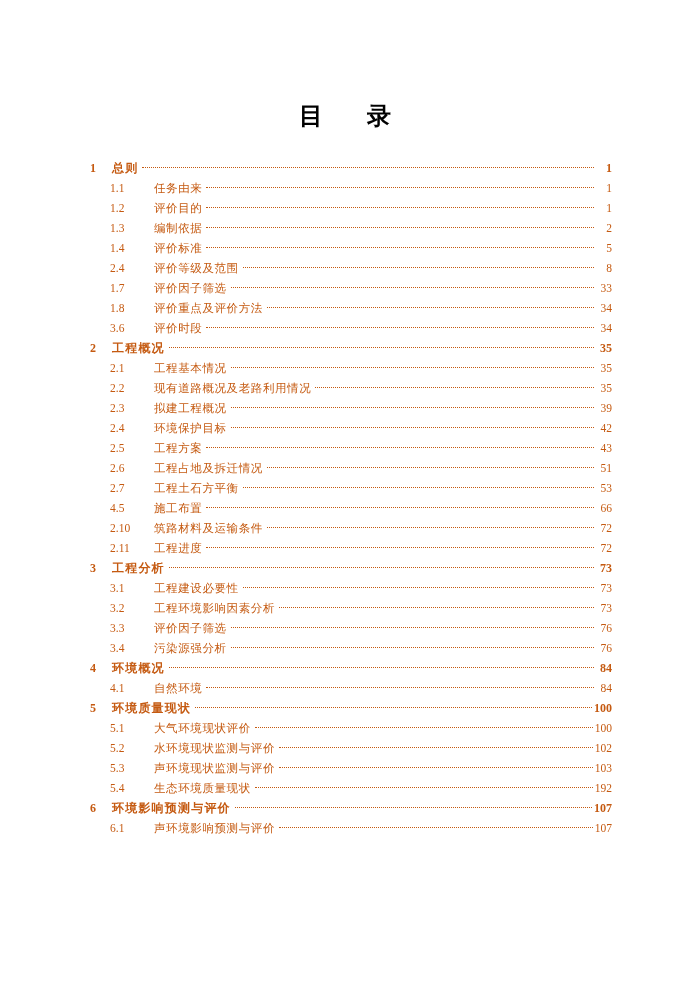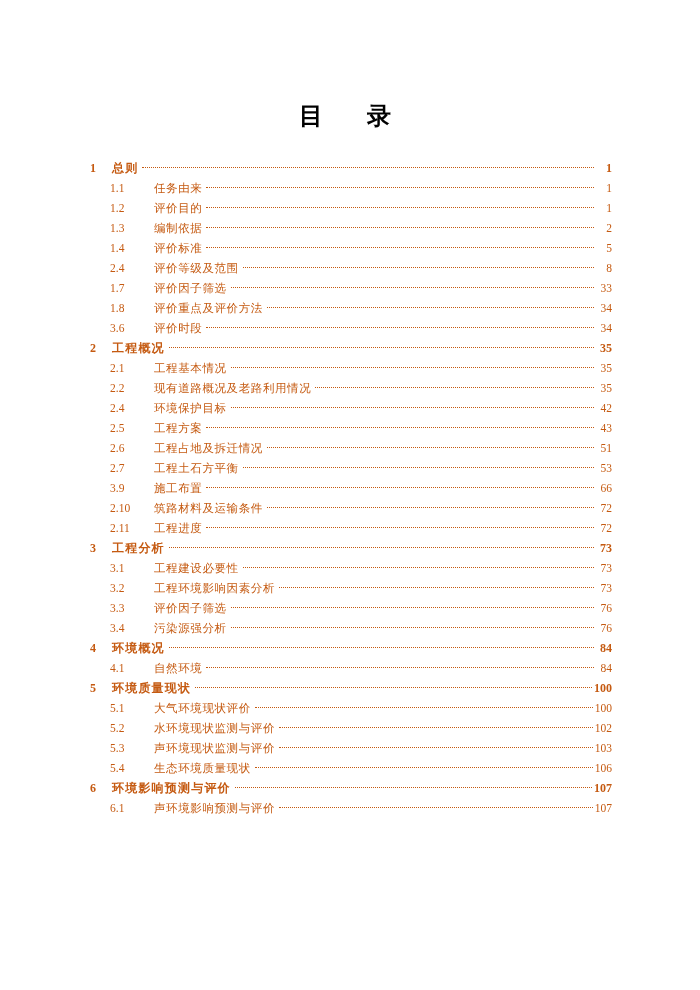--- a/index.html
+++ b/index.html
@@ -163,20 +163,26 @@
         <span class="leader"></span>
         <span class="pg">35</span>
       </div>
       <div class="toc-row lvl2">
         <span class="num">2.2</span>
         <span class="label">现有道路概况及老路利用情况</span>
         <span class="leader"></span>
         <span class="pg">35</span>
       </div>
       <div class="toc-row lvl2">
+        <span class="num">2.3</span>
+        <span class="label">拟建工程概况</span>
+        <span class="leader"></span>
+        <span class="pg">39</span>
+      </div>
+      <div class="toc-row lvl2">
         <span class="num">2.4</span>
         <span class="label">环境保护目标</span>
         <span class="leader"></span>
         <span class="pg">42</span>
       </div>
       <div class="toc-row lvl2">
         <span class="num">2.5</span>
         <span class="label">工程方案</span>
         <span class="leader"></span>
         <span class="pg">43</span>
@@ -187,21 +193,21 @@
         <span class="leader"></span>
         <span class="pg">51</span>
       </div>
       <div class="toc-row lvl2">
         <span class="num">2.7</span>
         <span class="label">工程土石方平衡</span>
         <span class="leader"></span>
         <span class="pg">53</span>
       </div>
       <div class="toc-row lvl2">
-        <span class="num">3.9</span>
+        <span class="num">4.5</span>
         <span class="label">施工布置</span>
         <span class="leader"></span>
         <span class="pg">66</span>
       </div>
       <div class="toc-row lvl2">
         <span class="num">2.10</span>
         <span class="label">筑路材料及运输条件</span>
         <span class="leader"></span>
         <span class="pg">72</span>
       </div>
@@ -274,21 +280,21 @@
       <div class="toc-row lvl2">
         <span class="num">5.3</span>
         <span class="label">声环境现状监测与评价</span>
         <span class="leader"></span>
         <span class="pg">103</span>
       </div>
       <div class="toc-row lvl2">
         <span class="num">5.4</span>
         <span class="label">生态环境质量现状</span>
         <span class="leader"></span>
-        <span class="pg">106</span>
+        <span class="pg">192</span>
       </div>
       <div class="toc-row lvl1">
         <span class="num">6</span>
         <span class="label">环境影响预测与评价</span>
         <span class="leader"></span>
         <span class="pg">107</span>
       </div>
       <div class="toc-row lvl2">
         <span class="num">6.1</span>
         <span class="label">声环境影响预测与评价</span>

